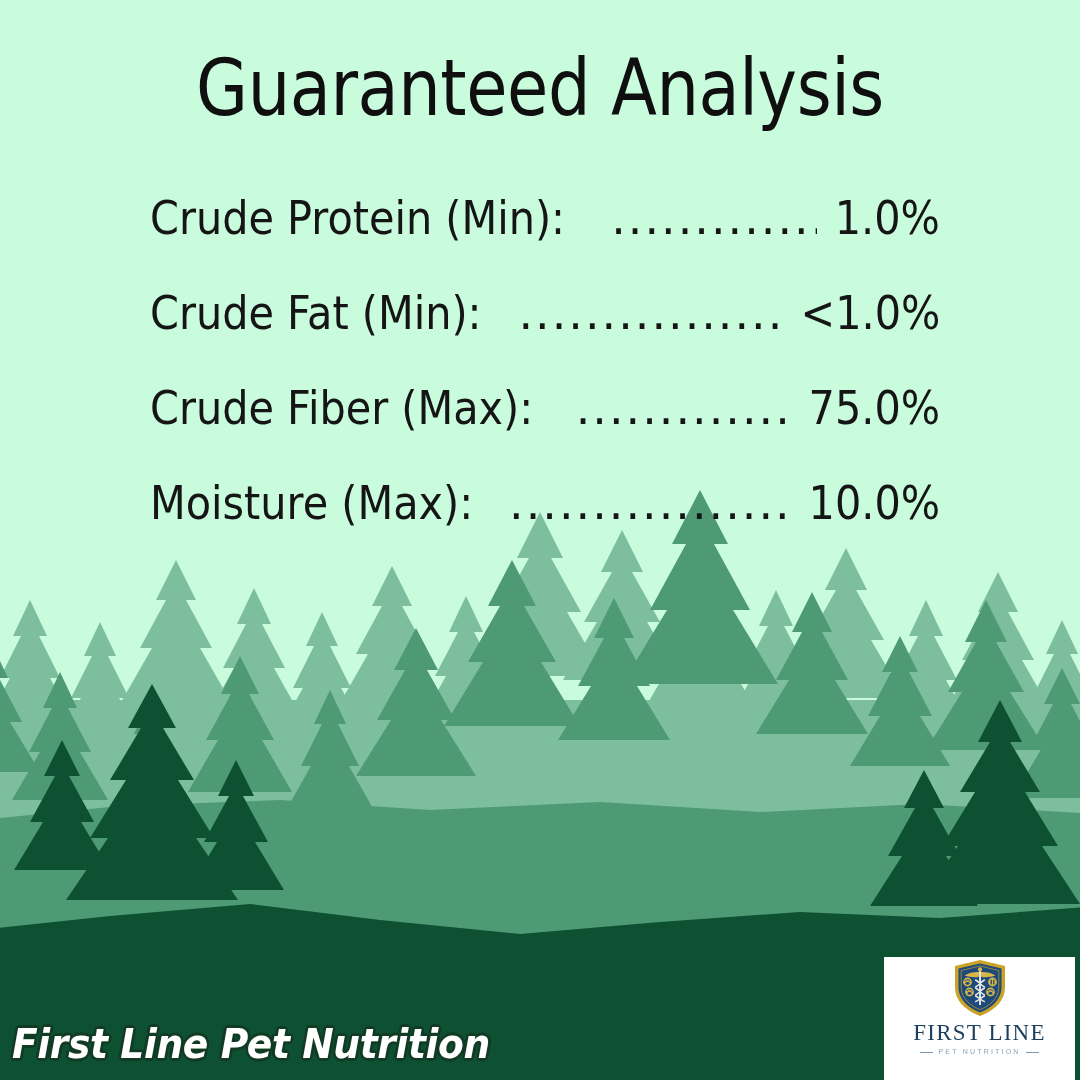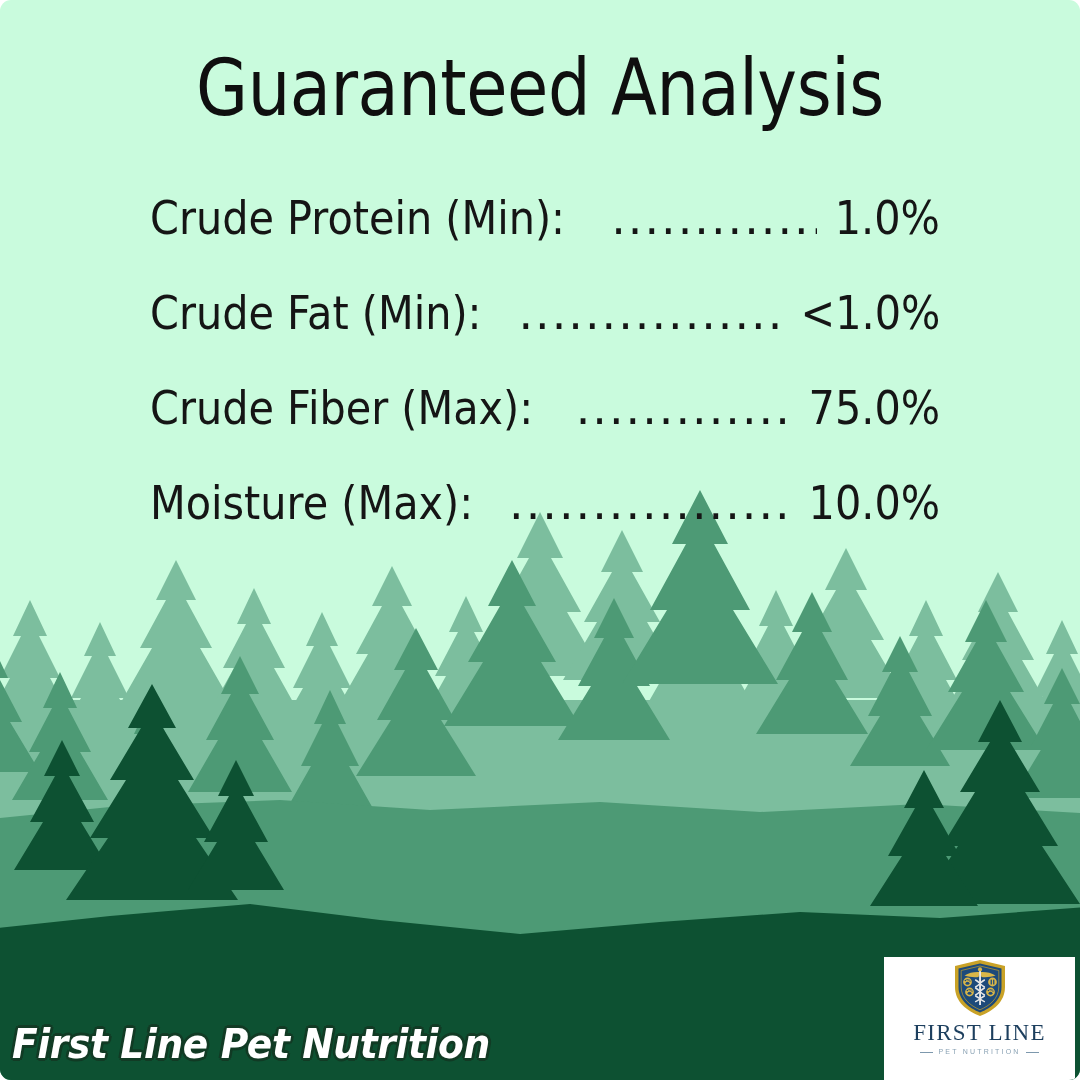--- a/index.html
+++ b/index.html
@@ -7,21 +7,20 @@
     padding: 0;
     background: #ffffff;
   }
   #canvas {
     position: relative;
     width: 1080px;
     height: 1080px;
     overflow: hidden;
     background: #c9fbdd;
     font-family: "DejaVu Sans", sans-serif;
-    border-radius: 11px;
   }
 
   
   #scene {
     position: absolute;
     left: 0;
     top: 0;
     width: 1080px;
     height: 1080px;
     display: block;

